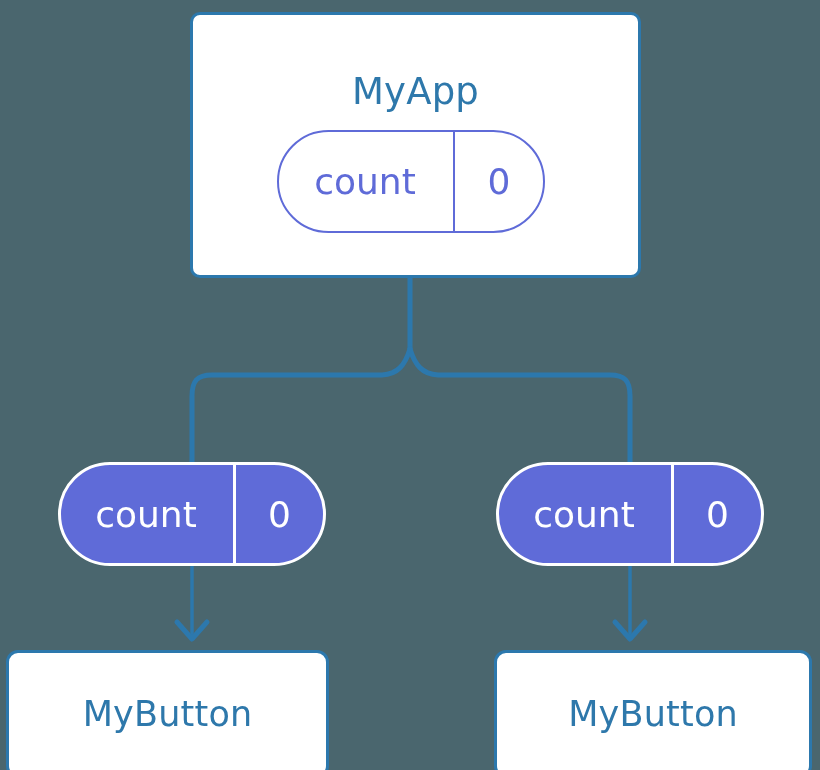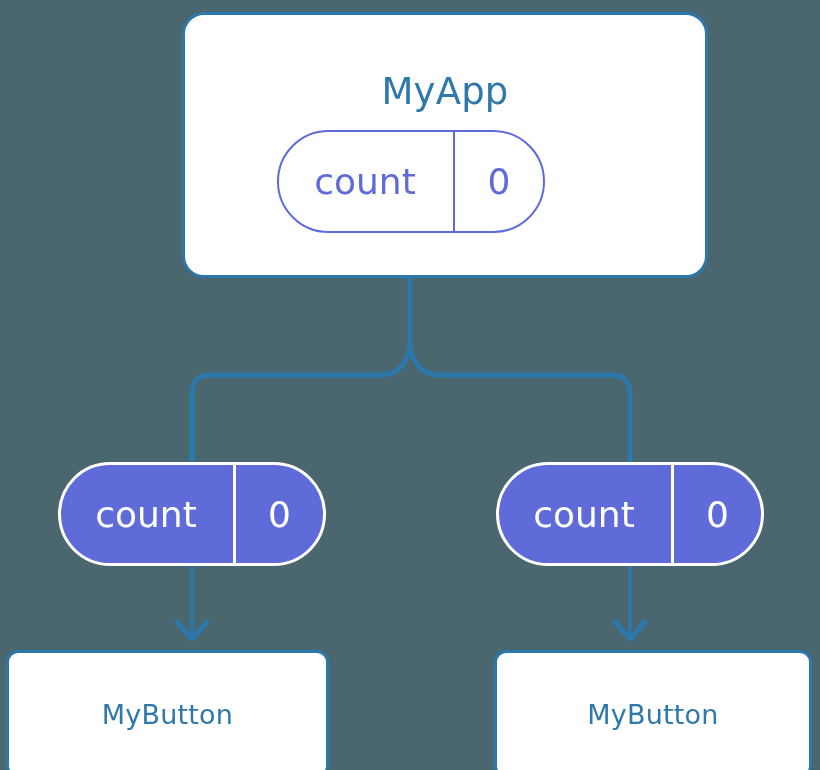--- a/index.html
+++ b/index.html
@@ -42,25 +42,25 @@
   .comp-title {
     color: #2e78ab;
     font-family: "DejaVu Sans", sans-serif;
     font-weight: 400;
     letter-spacing: 0.2px;
     white-space: nowrap;
   }
 
   
   #app-box {
-    left: 182px;
+    left: 190px;
     top: 12px;
-    width: 526px;
+    width: 451px;
     height: 266px;
-    border-radius: 22px;
+    border-radius: 10px;
     display: block;
   }
   #app-title {
     position: absolute;
     left: 0;
     right: 0;
     top: 55px;
     text-align: center;
     font-size: 37px;
   }
@@ -72,21 +72,21 @@
     width: 323px;
     height: 128px;
   }
   #btn-box-right {
     left: 494px;
     top: 650px;
     width: 318px;
     height: 128px;
   }
   .btn-title {
-    font-size: 27px;
+    font-size: 35px;
   }
 
   
   .pill {
     position: absolute;
     box-sizing: border-box;
     display: flex;
     align-items: stretch;
     border-radius: 999px;
     overflow: hidden;

